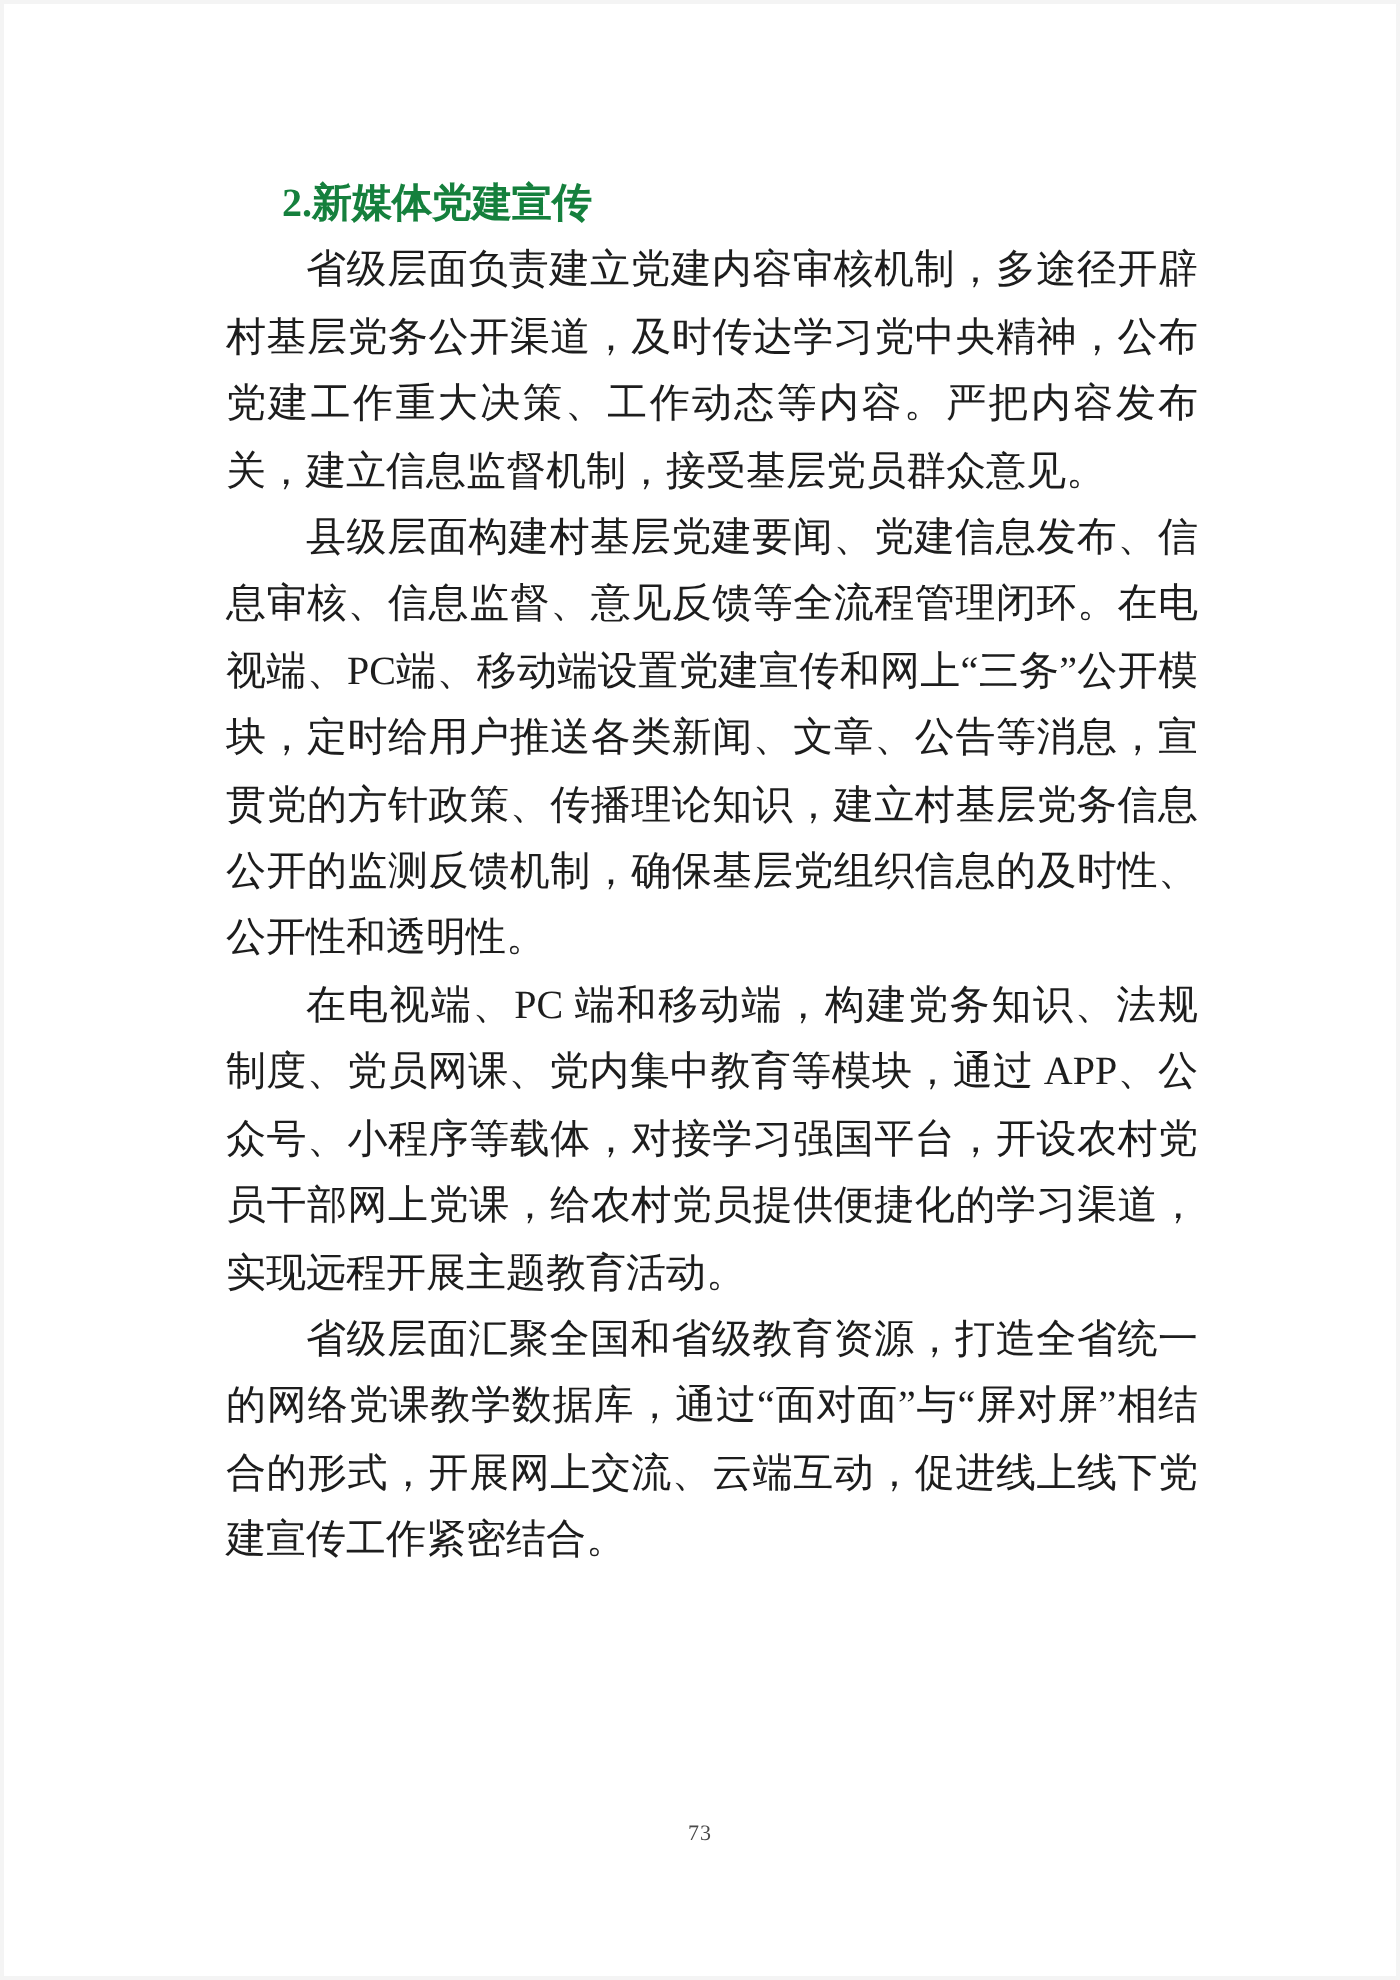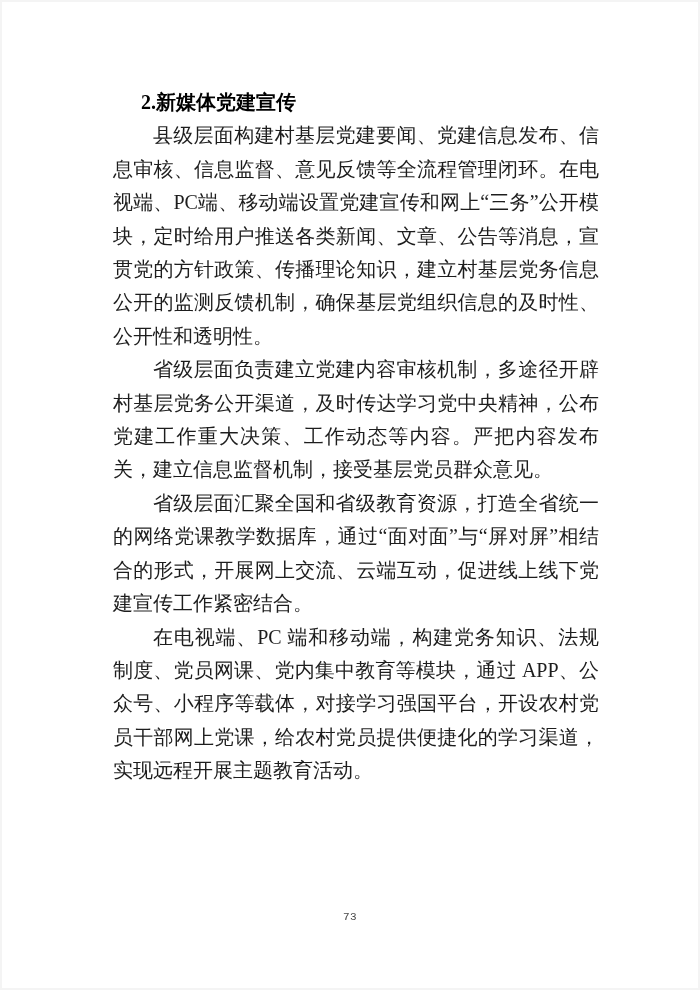--- a/index.html
+++ b/index.html
@@ -18,46 +18,45 @@
     left: 113px;
     top: 86px;
     width: 486px;
   }
   .heading {
     font-size: 20px;
     font-weight: bold;
     line-height: 33.4px;
     margin: 0;
     padding-left: 28px;
-    color: #000000;
+    color: #15803d;
   }
   .para {
     font-size: 20px;
     line-height: 33.4px;
     margin: 0;
     text-align: justify;
     text-justify: inter-ideograph;
     text-indent: 2em;
   }
   .page-number {
     position: absolute;
     left: 0;
     top: 911px;
     width: 100%;
     text-align: center;
     font-size: 11px;
     color: #4a4a4a;
     letter-spacing: 0.5px;
-    font-family: Liberation Mono, monospace;
   }
 </style>
 </head>
 <body>
 
 <div class="content">
   <h2 class="heading">2.新媒体党建宣传</h2>
+  <p class="para">省级层面负责建立党建内容审核机制，多途径开辟村基层党务公开渠道，及时传达学习党中央精神，公布党建工作重大决策、工作动态等内容。严把内容发布关，建立信息监督机制，接受基层党员群众意见。</p>
   <p class="para">县级层面构建村基层党建要闻、党建信息发布、信息审核、信息监督、意见反馈等全流程管理闭环。在电视端、PC端、移动端设置党建宣传和网上“三务”公开模块，定时给用户推送各类新闻、文章、公告等消息，宣贯党的方针政策、传播理论知识，建立村基层党务信息公开的监测反馈机制，确保基层党组织信息的及时性、公开性和透明性。</p>
-  <p class="para">省级层面负责建立党建内容审核机制，多途径开辟村基层党务公开渠道，及时传达学习党中央精神，公布党建工作重大决策、工作动态等内容。严把内容发布关，建立信息监督机制，接受基层党员群众意见。</p>
+  <p class="para">在电视端、PC 端和移动端，构建党务知识、法规制度、党员网课、党内集中教育等模块，通过 APP、公众号、小程序等载体，对接学习强国平台，开设农村党员干部网上党课，给农村党员提供便捷化的学习渠道，实现远程开展主题教育活动。</p>
   <p class="para">省级层面汇聚全国和省级教育资源，打造全省统一的网络党课教学数据库，通过“面对面”与“屏对屏”相结合的形式，开展网上交流、云端互动，促进线上线下党建宣传工作紧密结合。</p>
-  <p class="para">在电视端、PC 端和移动端，构建党务知识、法规制度、党员网课、党内集中教育等模块，通过 APP、公众号、小程序等载体，对接学习强国平台，开设农村党员干部网上党课，给农村党员提供便捷化的学习渠道，实现远程开展主题教育活动。</p>
 </div>
 
 <div class="page-number">73</div>
 
 </body></html>

